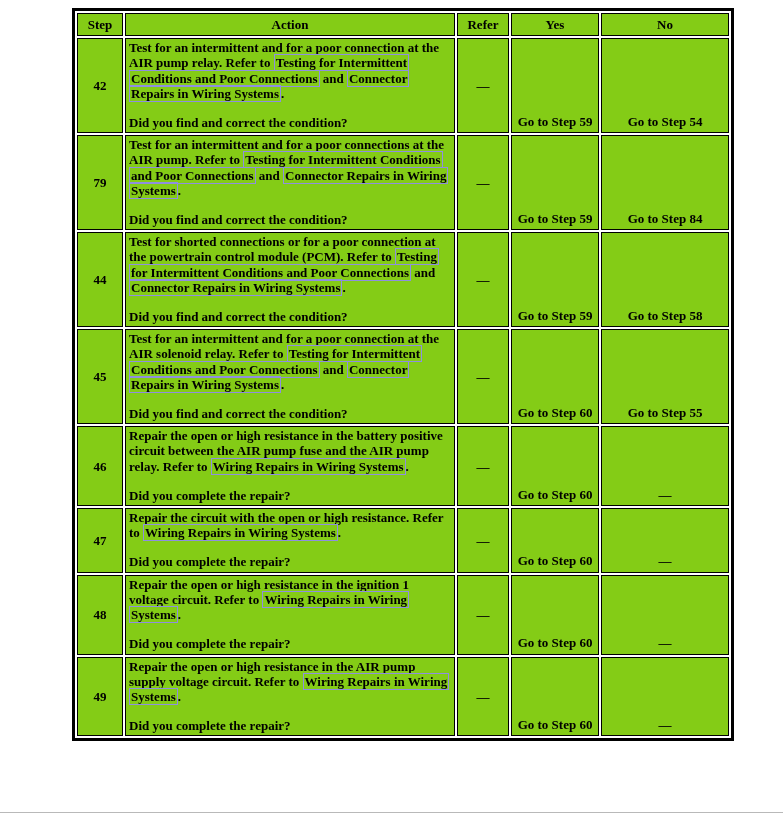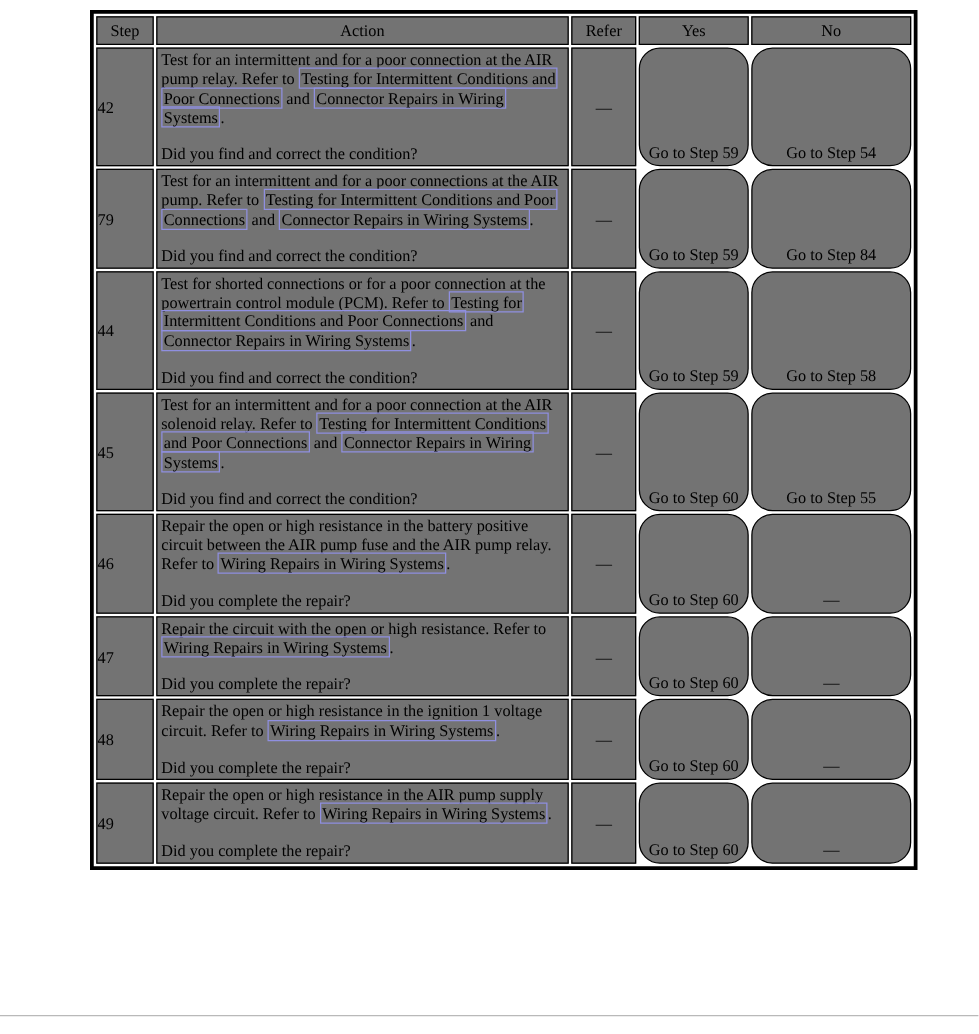--- a/index.html
+++ b/index.html
@@ -30,49 +30,48 @@
     border: 3px solid #000;
     background: #ffffff;
   }
   col.c-step   { width: 46px; }
   col.c-action { width: 330px; }
   col.c-values { width: 52px; }
   col.c-yes    { width: 88px; }
   col.c-no     { width: 128px; }
   th, td {
     border: 1px solid #000;
-    font-weight: normal;
+    font-weight: bold;
     font-size: 13px;
     line-height: 1.17;
-    background: #737373;
+    background: #84cc16;
   }
   th {
     text-align: center;
     padding: 3px 2px;
   }
   td.cell-step {
-    text-align: left;
+    text-align: center;
     vertical-align: middle;
   }
   td.cell-action {
     vertical-align: top;
     padding: 1px 4px 2px 3px;
   }
   .action-question {
     margin-top: 14px;
   }
   td.cell-values {
     text-align: center;
     vertical-align: middle;
   }
   td.cell-yes, td.cell-no {
     text-align: center;
     vertical-align: bottom;
     padding: 2px 2px 3px 2px;
-    border-radius: 17px;
   }
   .link-box {
     border: 1px solid #8f8fe0;
     -webkit-box-decoration-break: clone;
     box-decoration-break: clone;
     padding: 0 1px;
   }
   .page-rule {
     position: absolute;
     left: 0;

